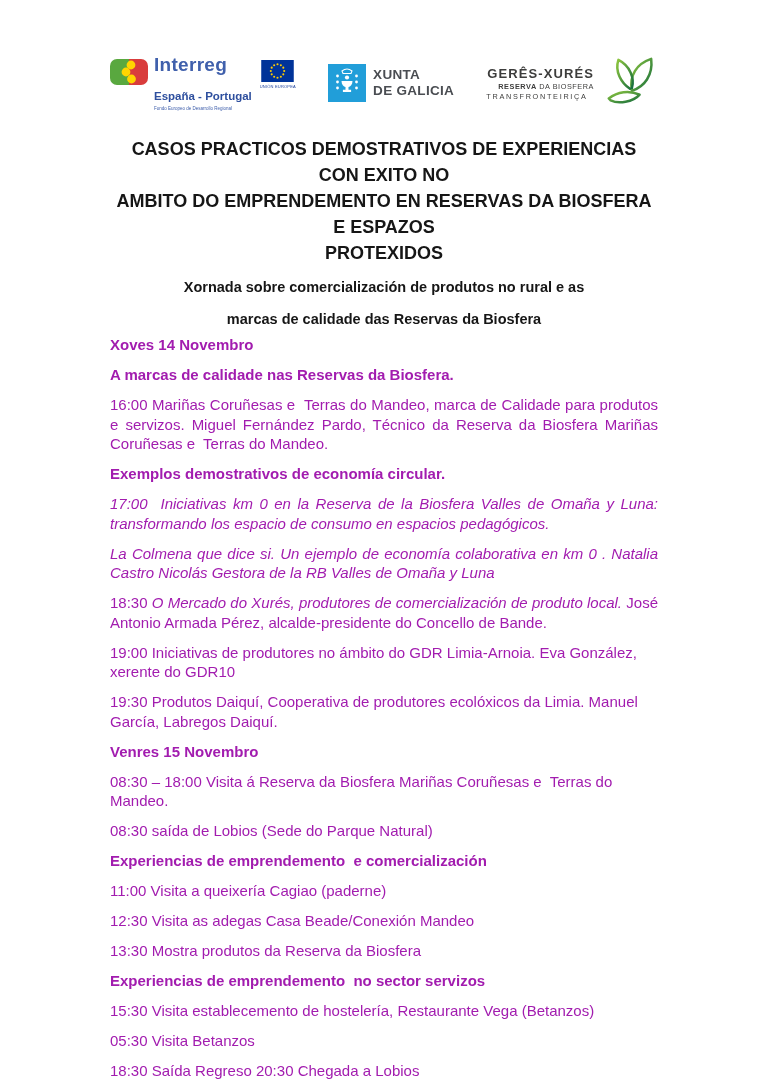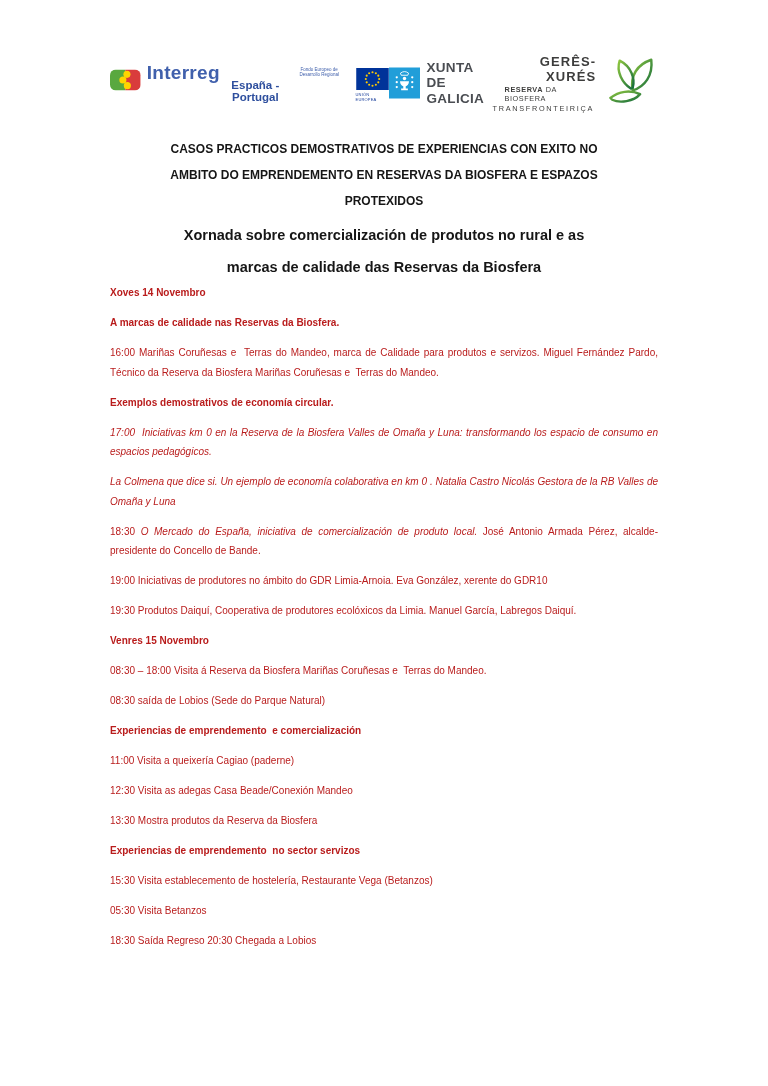--- a/index.html
+++ b/index.html
@@ -19,21 +19,21 @@
   
   .logos {
     display: flex;
     justify-content: space-between;
     align-items: center;
     height: 74px;
   }
   .interreg { display: flex; align-items: flex-start; gap: 8px; }
   .interreg-main { display: flex; align-items: flex-start; gap: 6px; }
   .interreg-symbol { width: 38px; height: 26px; margin-top: 4px; }
-  .interreg-textcol { display: flex; flex-direction: row; text-align: center; }
+  .interreg-textcol { display: flex; flex-direction: column; }
   .interreg-brand { font-size: 19px; font-weight: 600; color: #4060ac; letter-spacing: 0.3px; line-height: 1.05; }
   .interreg-region { font-size: 11.5px; font-weight: 700; color: #2e4f9e; margin-top: 16px; }
   .interreg-tagline { font-size: 4.5px; color: #4060ac; margin-top: 4px; }
   .eu-wrap { display: flex; flex-direction: column; align-items: center; margin-top: 5px; }
   .eu-flag { width: 33px; height: 22px; display: block; }
   .eu-label { font-size: 4px; color: #1a3f9c; margin-top: 2px; letter-spacing: 0.2px; }
 
   .xunta { display: flex; align-items: center; gap: 7px; }
   .xunta-emblem { width: 38px; height: 38px; display: block; }
   .xunta-text { font-size: 13.5px; font-weight: 700; color: #4a4d52; line-height: 1.15; letter-spacing: 0.3px; }
@@ -43,42 +43,42 @@
   .geres-title { font-size: 13px; font-weight: 700; letter-spacing: 1.1px; text-align: right; }
   .geres-line2 { font-size: 7.3px; letter-spacing: 0.55px; margin-top: 1px; padding-left: 12px; }
   .geres-line2 b { font-weight: 700; }
   .geres-line3 { font-size: 7.3px; letter-spacing: 1.7px; margin-top: 1px; }
   .geres-leaf { width: 58px; height: 54px; display: block; }
 
   
   .doc-title {
     margin-top: 16px;
     text-align: center;
-    font-size: 12px;
+    font-size: 18px;
     font-weight: 700;
     line-height: 26px;
     color: #161616;
   }
   .doc-subtitle {
     text-align: center;
     font-size: 14.5px;
     font-weight: 700;
     color: #161616;
   }
   .doc-subtitle.first { margin-top: 13px; }
   .doc-subtitle.second { margin-top: 16px; margin-bottom: 8px; }
 
   
   .agenda { }
   .blk {
-    font-size: 10px;
+    font-size: 15px;
     line-height: 19.5px;
     margin-bottom: 10.5px;
     white-space: pre-wrap;
-    color: #b91c1c;
+    color: #a21caf;
   }
   .blk.heading { font-weight: 700; }
   .blk.justify { text-align: justify; }
   .blk .it { font-style: italic; }
 </style>
 </head>
 <body>
 
 <div class="page">
 
@@ -181,21 +181,21 @@
   <h2 class="doc-subtitle first">Xornada sobre comercialización de produtos no rural e as</h2>
   <h2 class="doc-subtitle second">marcas de calidade das Reservas da Biosfera</h2>
 
   <main class="agenda">
       <p class="blk heading"><span>Xoves 14 Novembro</span></p>
       <p class="blk heading"><span>A marcas de calidade nas Reservas da Biosfera.</span></p>
       <p class="blk justify"><span>16:00 Mariñas Coruñesas e  Terras do Mandeo, marca de Calidade para produtos e servizos. Miguel Fernández Pardo, Técnico da Reserva da Biosfera Mariñas Coruñesas e  Terras do Mandeo.</span></p>
       <p class="blk heading"><span>Exemplos demostrativos de economía circular.</span></p>
       <p class="blk justify"><span class="it">17:00  Iniciativas km 0 en la Reserva de la Biosfera Valles de Omaña y Luna: transformando los espacio de consumo en espacios pedagógicos.</span></p>
       <p class="blk justify"><span class="it">La Colmena que dice si. Un ejemplo de economía colaborativa en km 0 . Natalia Castro Nicolás Gestora de la RB Valles de Omaña y Luna</span></p>
-      <p class="blk justify"><span>18:30 </span><span class="it">O Mercado do España, iniciativa de comercialización de produto local.</span><span> José Antonio Armada Pérez, alcalde-presidente do Concello de Bande.</span></p>
+      <p class="blk justify"><span>18:30 </span><span class="it">O Mercado do Xurés, produtores de comercialización de produto local.</span><span> José Antonio Armada Pérez, alcalde-presidente do Concello de Bande.</span></p>
       <p class="blk body"><span>19:00 Iniciativas de produtores no ámbito do GDR Limia-Arnoia. Eva González, xerente do GDR10</span></p>
       <p class="blk body"><span>19:30 Produtos Daiquí, Cooperativa de produtores ecolóxicos da Limia. Manuel García, Labregos Daiquí.</span></p>
       <p class="blk heading"><span>Venres 15 Novembro</span></p>
       <p class="blk body"><span>08:30 – 18:00 Visita á Reserva da Biosfera Mariñas Coruñesas e  Terras do Mandeo.</span></p>
       <p class="blk body"><span>08:30 saída de Lobios (Sede do Parque Natural)</span></p>
       <p class="blk heading"><span>Experiencias de emprendemento  e comercialización</span></p>
       <p class="blk body"><span>11:00 Visita a queixería Cagiao (paderne)</span></p>
       <p class="blk body"><span>12:30 Visita as adegas Casa Beade/Conexión Mandeo</span></p>
       <p class="blk body"><span>13:30 Mostra produtos da Reserva da Biosfera</span></p>
       <p class="blk heading"><span>Experiencias de emprendemento  no sector servizos</span></p>

